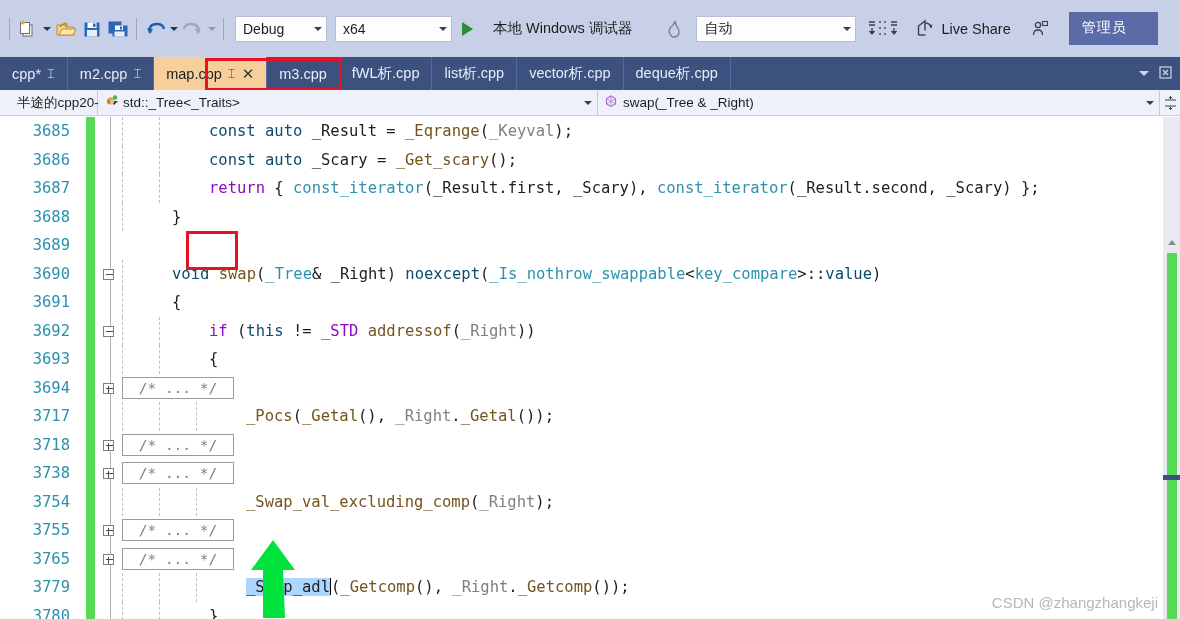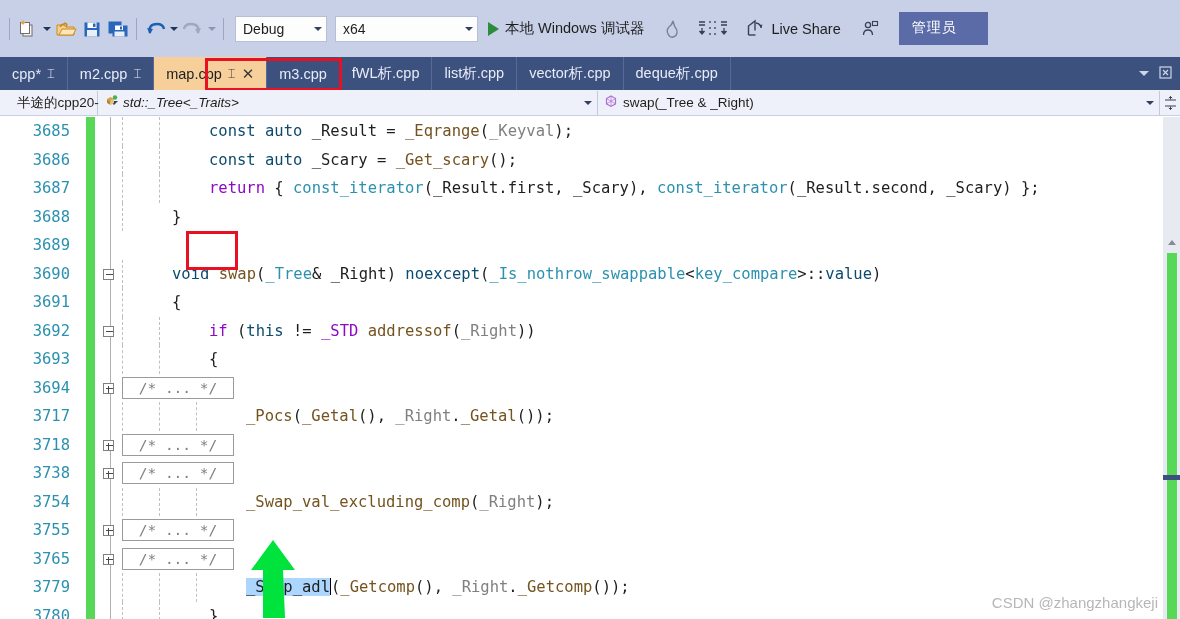--- a/index.html
+++ b/index.html
@@ -31,24 +31,24 @@
   .caret.dim { border-top-color: #8b97b4; }
 
   .combo {
     height: 26px; background: #fdfdfe; border: 1px solid #b6bfd6;
     display: flex; align-items: center; justify-content: space-between;
     padding: 0 4px 0 7px; font-size: 14px; color: #1e1e1e;
     cursor: default;
   }
   .combo .cb-arrow { width: 0; height: 0; border-left: 4px solid transparent; border-right: 4px solid transparent; border-top: 4px solid #33415e; margin-left: 8px; }
   .combo-debug { width: 92px; margin-left: 6px; }
-  .combo-plat  { width: 143px; margin-left: 8px; }
+  .combo-plat  { width: 117px; margin-left: 8px; }
   .combo-auto  { width: 160px; margin-left: 8px; }
 
-  .run-btn { display: flex; align-items: center; gap: 6px; margin-left: 10px; cursor: default; }
+  .run-btn { display: flex; align-items: center; gap: 20px; margin-left: 10px; cursor: default; }
   .play-tri { width: 0; height: 0; border-top: 7px solid transparent; border-bottom: 7px solid transparent; border-left: 11px solid #2c8c3c; }
   .run-label { font-size: 14.5px; color: #1e1e1e; white-space: nowrap; }
 
   .live-share { display: flex; align-items: center; gap: 6px; margin-left: 14px; font-size: 14.5px; color: #1e1e1e; cursor: default; }
 
   .admin-badge {
     margin-left: 16px; background: #5b6ba8; color: #ffffff;
     font-size: 14px; padding: 7px 31px 8px 13px; letter-spacing: 1px;
     cursor: default;
   }
@@ -91,21 +91,21 @@
     background: #eef1f9; display: flex; align-items: center;
     border-bottom: 1px solid #c9cfe0;
   }
   .nav-combo {
     height: 24px; display: flex; align-items: center; gap: 5px;
     padding: 0 5px 0 6px; font-size: 13.5px; color: #1e1e1e;
     border-right: 1px solid #c2c9dd; cursor: default; white-space: nowrap;
   }
   .nav-combo .cb-arrow { width: 0; height: 0; border-left: 4px solid transparent; border-right: 4px solid transparent; border-top: 4px solid #33415e; margin-left: 6px; }
   .nav-proj  { width: 98px; padding-left: 17px; }
-  .nav-type  { flex: 0 0 500px; justify-content: flex-start; font-style: italic; }
+  .nav-type  { flex: 0 0 500px; justify-content: flex-start; }
   .nav-member{ flex: 1 1 auto; }
   .nav-type .cb-arrow, .nav-member .cb-arrow { margin-left: auto; }
 
   
   .editor {
     position: absolute; left: 0; top: 117px; width: 1180px; height: 502px;
     background: #ffffff; overflow: hidden;
   }
   .change-bar {
     position: absolute; left: 86px; top: 0; width: 9px; height: 502px;
@@ -288,20 +288,24 @@
       <span class="run-label">本地 Windows 调试器</span>
       <span class="cb-arrow" style="margin-left:4px"></span>
     </div>
 
     <div class="tb-btn" style="margin-left:6px">
       <svg class="icon-svg" width="18" height="20" viewBox="0 0 18 20">
         <path d="M9 2 q-1 4 -4 6 q-3 3 -1 7 q2 4 5 3 q4 -1 4 -5 q0 -3 -2 -5 q-1 -2 -2 -6 z" fill="none" stroke="#7b8199" stroke-width="1.4"></path>
       </svg>
     </div>
 
+    <div class="combo combo-auto">
+      <span>自动</span>
+      <span class="cb-arrow"></span>
+    </div>
 
     <div class="tb-btn" style="margin-left:8px">
       <svg class="icon-svg" width="34" height="22" viewBox="0 0 34 22">
         <g stroke="#3a3f52" stroke-width="1.3" fill="none">
           <path d="M3 4 h6 M3 7 h6"></path>
           <path d="M6 10 v5 M3.5 13 l2.5 3 l2.5 -3" fill="#3a3f52"></path>
           <path d="M14 3 v4 M14 9 v4 M14 15 v3" stroke-dasharray="2 2"></path>
           <path d="M19 3 v4 M19 9 v4 M19 15 v3" stroke-dasharray="2 2"></path>
           <path d="M25 4 h6 M25 7 h6"></path>
           <path d="M28 10 v5 M25.5 13 l2.5 3 l2.5 -3" fill="#3a3f52"></path>

